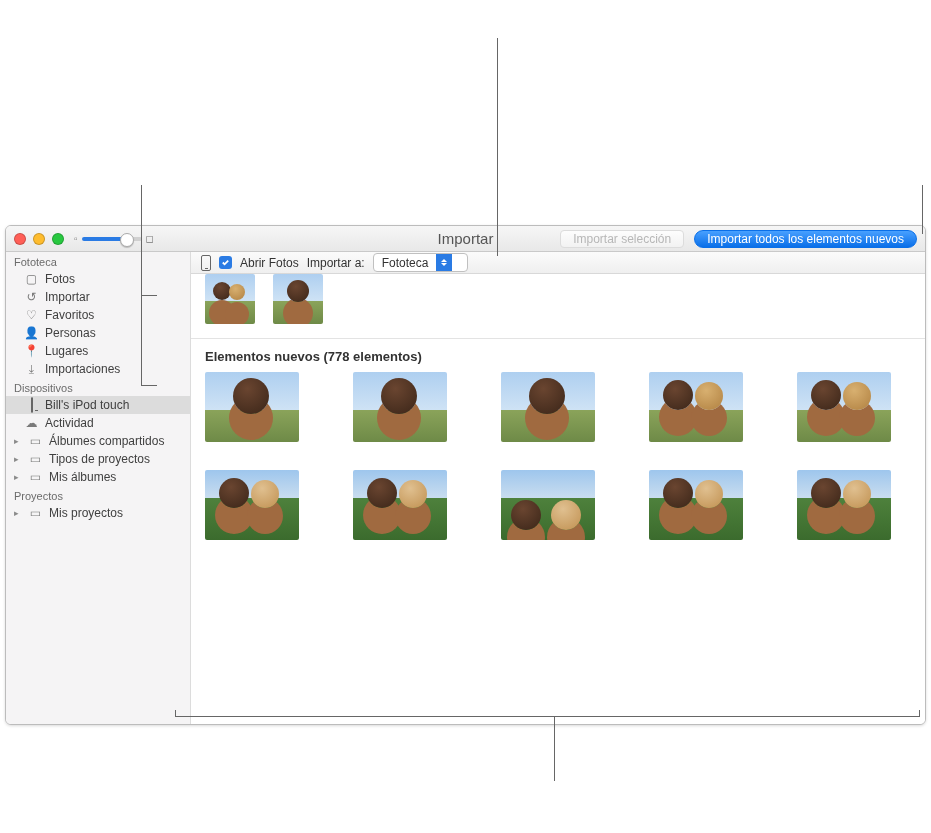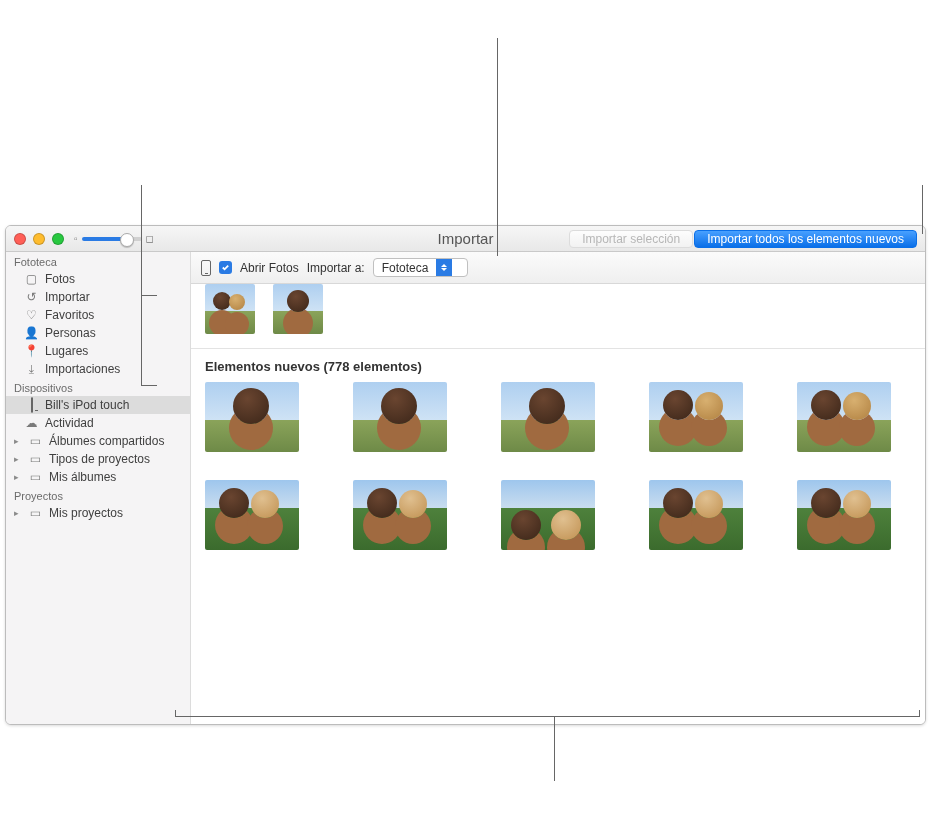--- a/index.html
+++ b/index.html
@@ -57,32 +57,32 @@
     content:"";position:absolute;right:8px;top:-4px;width:12px;height:12px;
     border-radius:50%;background:#fff;border:0.5px solid #aaa;box-shadow:0 1px 1px rgba(0,0,0,.2);
   }
   .zoom-icon { font-size:10px; color:#777; }
   .title-center {
     position:absolute; left:0; right:0; text-align:center;
     font-size:15px; color:#555; font-weight:500;
     pointer-events:none;
   }
   .toolbar-buttons {
-    margin-left:auto; display:flex; gap:1px;
+    margin-left:auto; display:flex; gap:10px;
   }
   .mac-btn {
     font-size:12px; padding:1px 12px; border-radius:4px;
     border:1px solid #c8c8c8;
     background:linear-gradient(#fdfdfd,#f2f2f2);
     color:#333; cursor:pointer;
   }
   .mac-btn.disabled{color:#b7b7b7;border-color:#dcdcdc;}
   .mac-btn.primary{
     background:linear-gradient(#48a0ff,#0a6fe8);
-    border-color:#0a6fe8;color:#fff;
+    border-color:#0a6fe8;color:#fff;border-radius:9px;
   }
   .body { flex:1; display:flex; min-height:0; }
   .sidebar {
     width:185px;
     background:#f5f4f5;
     border-right:1px solid #dcdcdc;
     overflow-y:auto;
     font-size:12px;
     color:#404040;
   }
@@ -96,21 +96,21 @@
     padding:2px 6px 2px 18px; gap:6px;
     cursor:default;
   }
   .sb-item.selected { background:#dcdcdc; }
   .sb-item.child { padding-left:22px; }
   .sb-icon { width:15px; text-align:center; color:#7a7a7a; font-size:12px; }
   .sb-disclosure { width:8px; color:#8a8a8a; font-size:9px; }
 
   .main { flex:1; display:flex; flex-direction:column; background:#fff; overflow:hidden;}
   .import-bar {
-    height:32px;
+    height:22px;
     background:linear-gradient(#fbfbfb,#efefef);
     border-bottom:1px solid #d8d8d8;
     display:flex; align-items:center;
     padding:0 10px; gap:8px; font-size:12px;
   }
   .device-icon { width:10px;height:16px;border:1px solid #666;border-radius:2px;position:relative; }
   .device-icon::after{content:"";position:absolute;bottom:1px;left:3px;width:3px;height:1px;background:#666;}
   .chk { width:13px;height:13px;border-radius:3px;background:#2a7be4;display:flex;align-items:center;justify-content:center;}
   .chk svg{width:9px;height:9px;stroke:#fff;stroke-width:2;fill:none;}
   .import-to-label{margin-left:auto;white-space:nowrap;}

